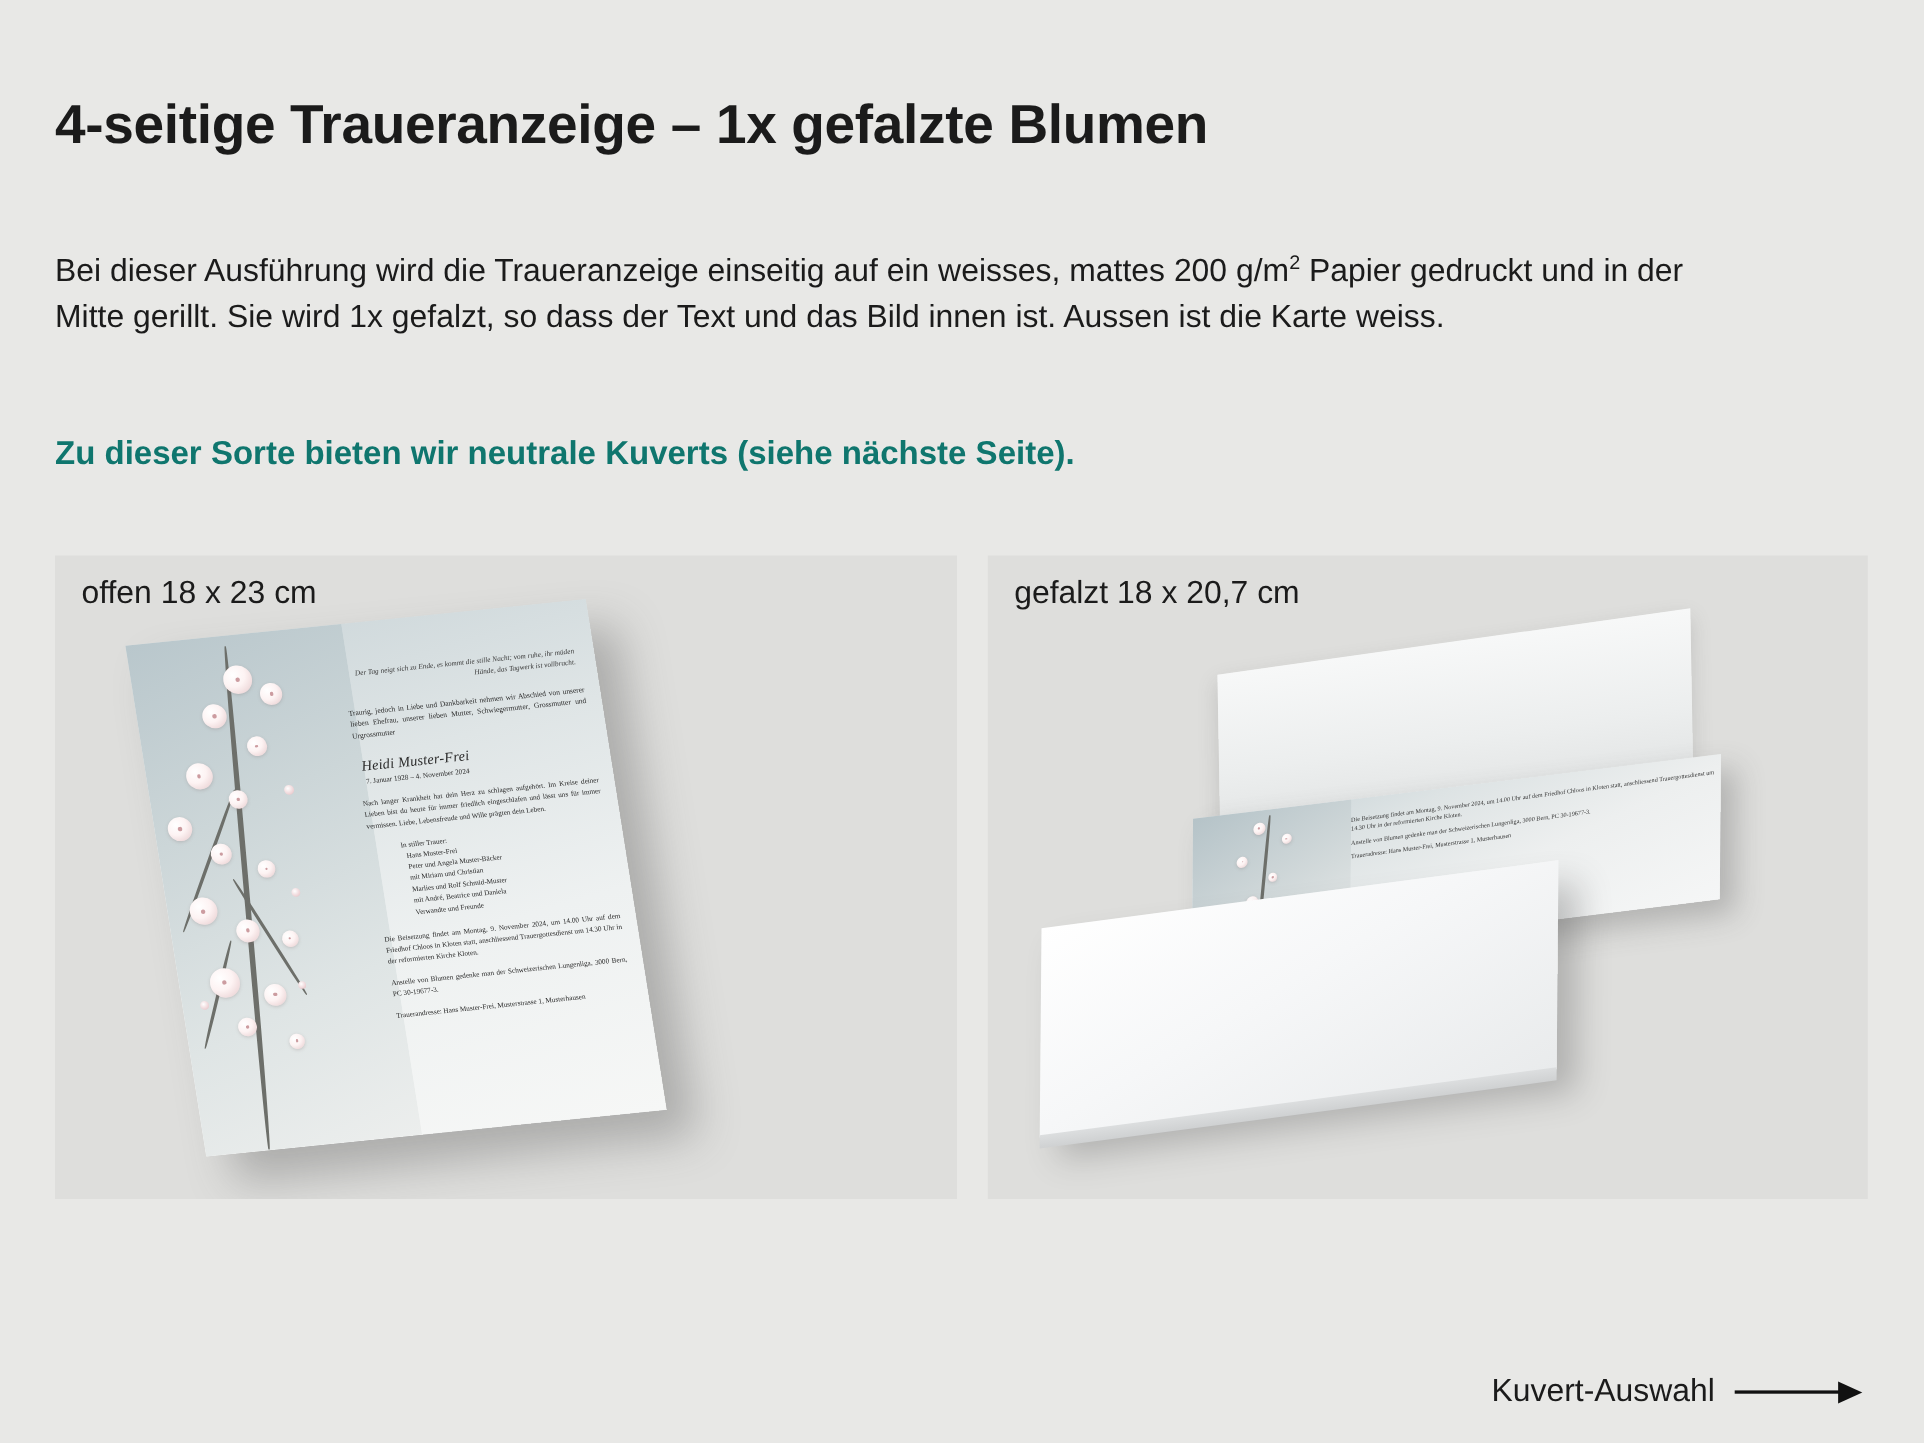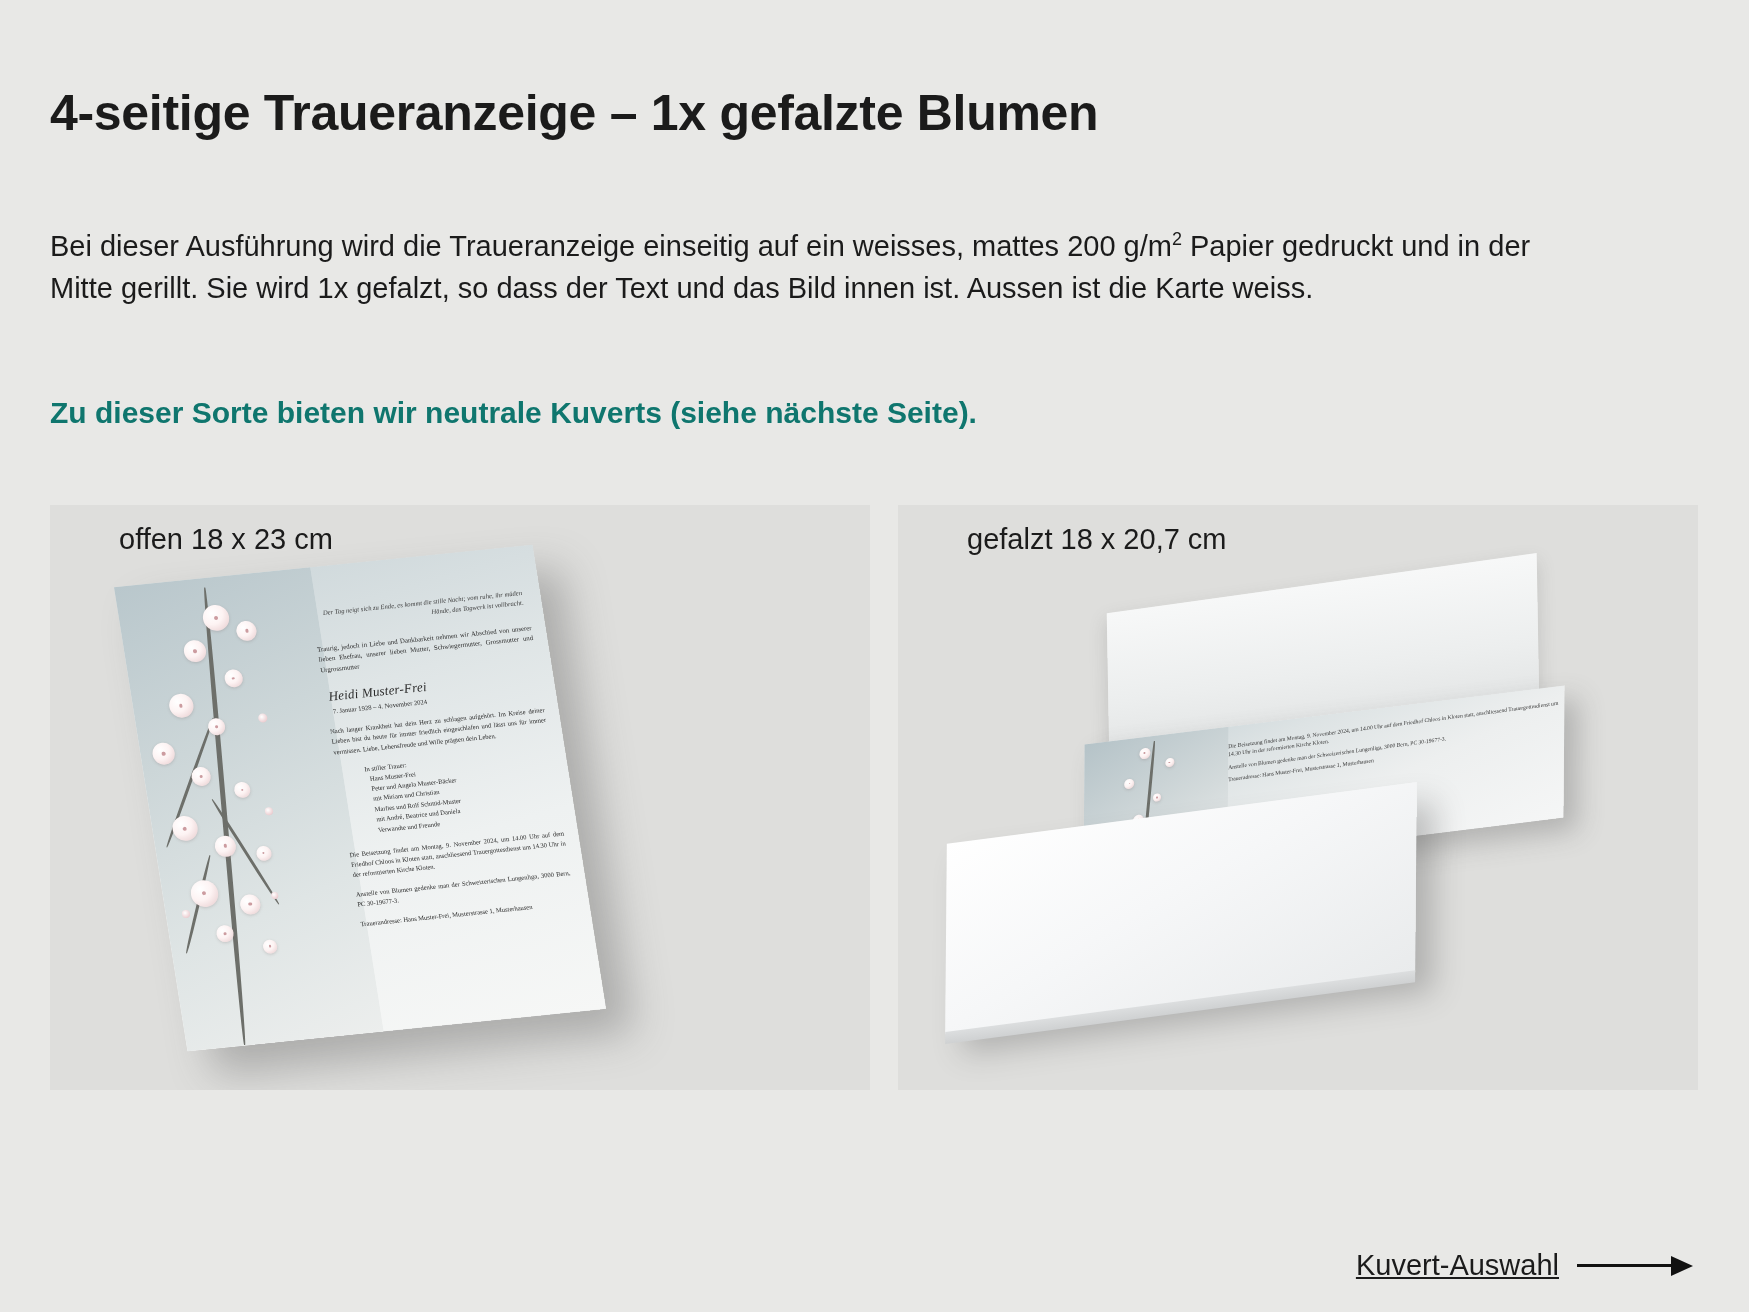--- a/index.html
+++ b/index.html
@@ -69,21 +69,20 @@
   .panel-right { left: 898px; top: 505px; width: 800px; height: 585px; }
 
   .panel-caption {
     position: absolute;
     left: 24px;
     top: 18px;
     font-size: 29px;
     color: #1b1b1b;
     font-weight: 400;
     z-index: 6;
-    margin-left: 45px;
   }
 
   
   .card-open-wrap {
     position: absolute;
     left: 52px;
     top: 30px;
     width: 700px;
     height: 540px;
   }
@@ -267,21 +266,20 @@
   }
 
   
   .footer {
     position: absolute;
     right: 56px;
     bottom: 30px;
     display: flex;
     align-items: center;
     gap: 18px;
-    text-decoration: underline;
   }
   .footer-label {
     font-size: 29px;
     color: #1b1b1b;
   }
   .arrow {
     width: 116px;
     height: 26px;
     position: relative;
   }

